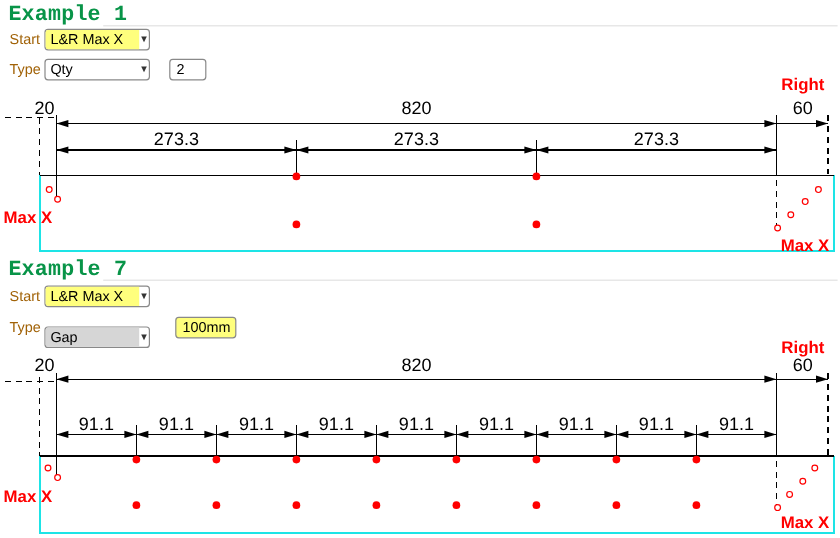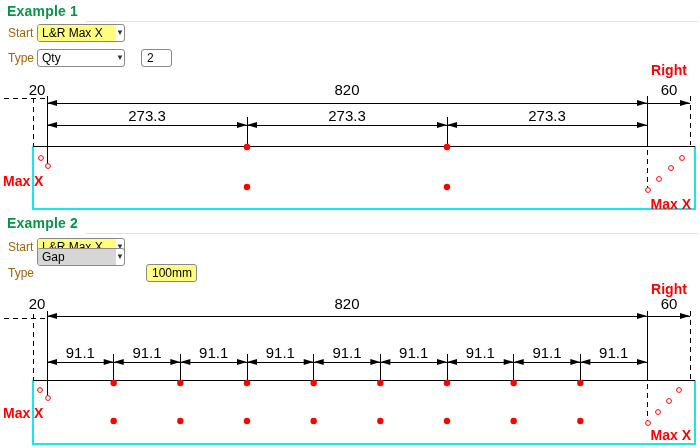--- a/index.html
+++ b/index.html
@@ -1,19 +1,19 @@
 <!DOCTYPE html>
 <html style="--green: #089448; --hl: #ffff7d; --graycombo: #d6d6d6;"><head>
 <meta charset="utf-8">
 <style>
   html,body{margin:0;padding:0;background:#fff;}
   body{font-family:"Liberation Sans",sans-serif;}
   .page{position:relative;width:700px;height:448px;background:#fff;overflow:hidden;}
 
-  .heading{position:absolute;left:7px;margin:0;font-size:14px;font-weight:bold;color:var(--green,#089448);letter-spacing:0.2px;}
+  .heading{position:absolute;left:7px;margin:0;font-size:18px;font-weight:bold;color:var(--green,#089448);letter-spacing:0.2px;font-family:Liberation Mono, monospace;}
   .divider{position:absolute;left:86px;right:2px;height:1px;background:#e2e2e2;}
 
   .flabel{position:absolute;left:8px;font-size:12px;color:#a16207;line-height:18px;white-space:nowrap;}
 
   .combo{position:absolute;left:37px;width:88px;height:18px;background:#fff;border:1px solid #898989;
          border-radius:3px;display:flex;align-items:center;box-sizing:border-box;cursor:default;}
   .combo .cval{width:88px;height:16px;line-height:16px;font-size:12px;padding:0 4px;box-sizing:border-box;
                white-space:nowrap;overflow:hidden;border-radius:2px 0 0 2px;}
   .combo .cval.hl{background:var(--hl,#ffff7d);}
   .combo .cval.gray{background:var(--graycombo,#d6d6d6);}
@@ -39,31 +39,31 @@
     <span class="carrow">▼</span>
   </div>
 
   <span class="flabel" style="top:49px">Type</span>
   <div class="combo" style="top:49px">
     <span class="cval">Qty</span>
     <span class="carrow">▼</span>
   </div>
   <div class="tbox" style="top:49px;left:141px;width:31px">2</div>
 
-  <h2 class="heading" style="top:215px">Example 2</h2>
+  <h2 class="heading" style="top:215px">Example 7</h2>
   <div class="divider" style="top:233px"></div>
 
   <span class="flabel" style="top:238px">Start</span>
   <div class="combo" style="top:238px">
     <span class="cval hl">L&amp;R Max X</span>
     <span class="carrow">▼</span>
   </div>
 
   <span class="flabel" style="top:264px">Type</span>
-  <div class="combo" style="top:248px">
+  <div class="combo" style="top:272px">
     <span class="cval gray">Gap</span>
     <span class="carrow">▼</span>
   </div>
   <div class="tbox hl" style="top:264px;left:146px;width:51px">100mm</div>
 
   <svg id="drawings" width="700" height="448" viewBox="0 0 700 448">
       <g>
         <path d="M33,146 L33,209 L695,209 L695,146" fill="none" stroke="#1de4e6" stroke-width="1.6" shape-rendering="crispEdges"></path>
         <line x1="33" y1="146" x2="695" y2="146" stroke="#000000" stroke-width="1" shape-rendering="crispEdges"></line>
         <line x1="47" y1="103" x2="690" y2="103" stroke="#000000" stroke-width="1" shape-rendering="crispEdges"></line>

